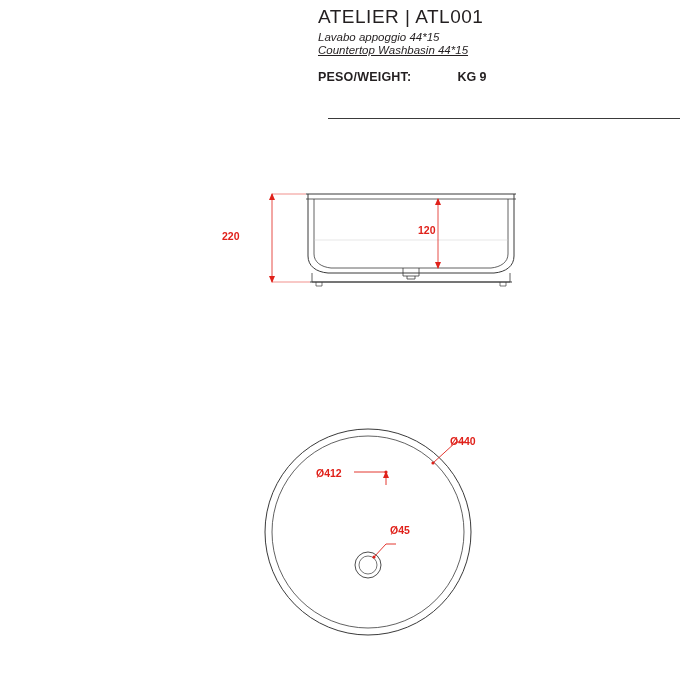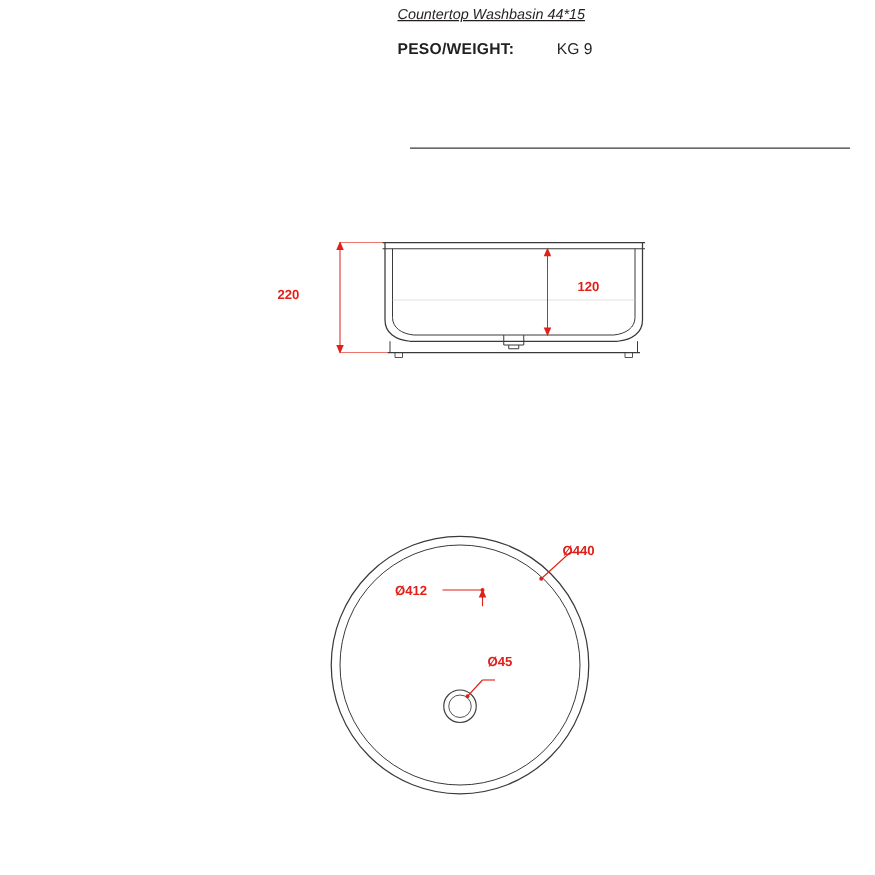--- a/index.html
+++ b/index.html
@@ -51,30 +51,31 @@
     color: #231f20;
     font-style: italic;
     margin: 0;
     white-space: nowrap;
     text-decoration: underline;
   }
   .weight-row {
     margin-top: 14px;
     display: flex;
     align-items: baseline;
+    gap: 12px;
   }
   .weight-label {
     font-size: 12.5px;
     font-weight: bold;
     color: #231f20;
     letter-spacing: 0.2px;
   }
   .weight-value {
     font-size: 12.5px;
-    font-weight: normal;
+    font-weight: bold;
     color: #231f20;
     margin-left: 34px;
   }
   .header-rule {
     position: absolute;
     left: 328px;
     top: 118px;
     width: 352px;
     height: 1px;
     background: #3a3a3a;
@@ -107,20 +108,22 @@
     font-weight: bold;
   }
   svg { display: block; overflow: visible; }
 </style>
 </head>
 <body>
 
 <div class="sheet">
 
   <div class="header">
+    <h1 class="title">ATELIER | ATL001</h1>
+    <p class="subtitle-it">Lavabo appoggio 44*15</p>
     <p class="subtitle-en">Countertop Washbasin  44*15</p>
     <div class="weight-row">
       <span class="weight-label">PESO/WEIGHT:</span>
       <span class="weight-value">KG 9</span>
     </div>
   </div>
   <div class="header-rule"></div>
 
   <div class="drawing front-view">
     <svg width="300" height="130" viewBox="0 0 300 130">
@@ -154,21 +157,21 @@
       </g>
 
       <g stroke="#e0211a" stroke-width="0.8" fill="none">
         <line x1="176" y1="19" x2="176" y2="88"></line>
         <path d="M173,25 L176,18 L179,25" fill="#e0211a" stroke="none"></path>
         <path d="M173,82 L176,89 L179,82" fill="#e0211a" stroke="none"></path>
       </g>
     </svg>
 
     <span class="dim-text dim-bold" style="left:-40px; top:50px;">220</span>
-    <span class="dim-text dim-bold" style="left:156px; top:44px;margin-left:44px;">120</span>
+    <span class="dim-text dim-bold" style="left:156px; top:44px;">120</span>
   </div>
 
   <div class="drawing top-view">
     <svg width="270" height="230" viewBox="0 0 270 230">
       <g fill="none" stroke="#3a3a3a">
 
         <circle cx="118" cy="112" r="103" stroke-width="1"></circle>
 
         <circle cx="118" cy="112" r="96" stroke-width="0.8"></circle>
 

